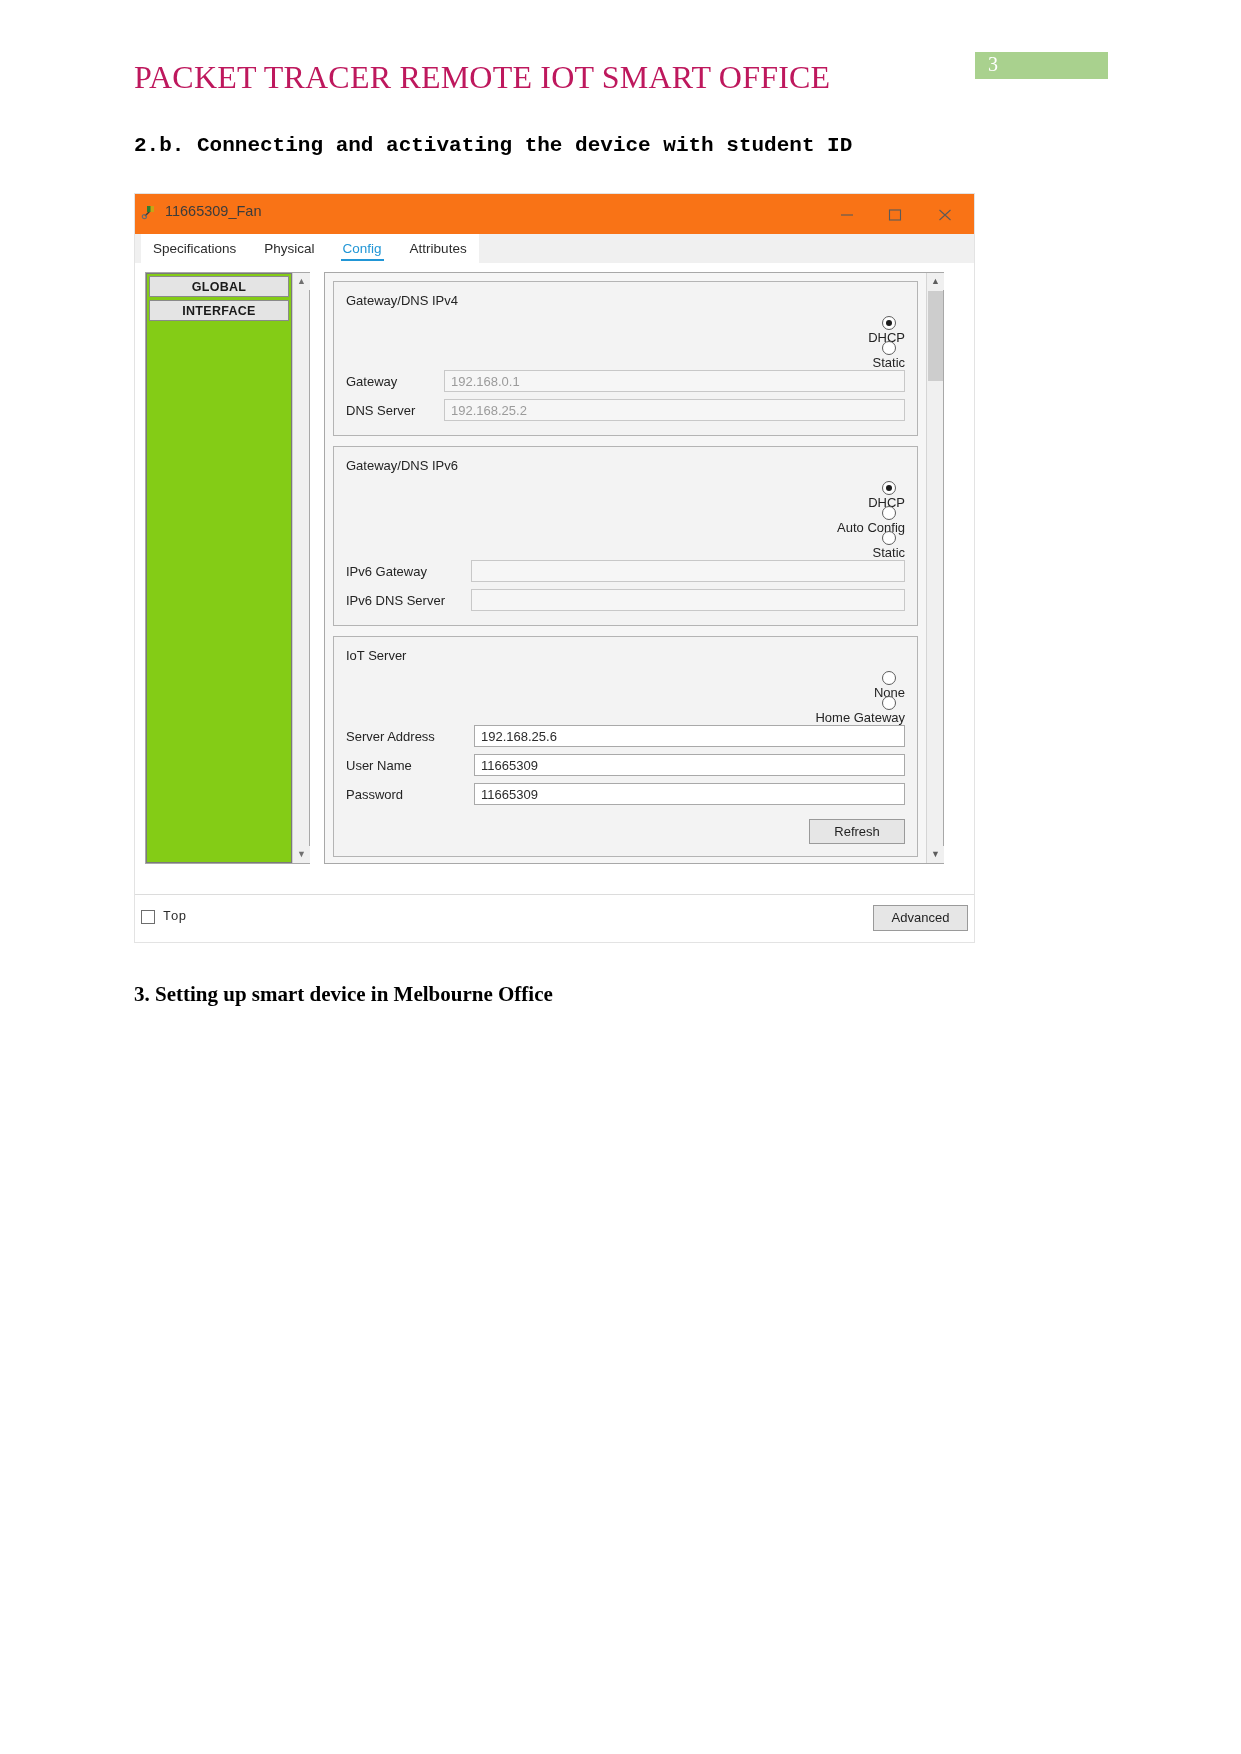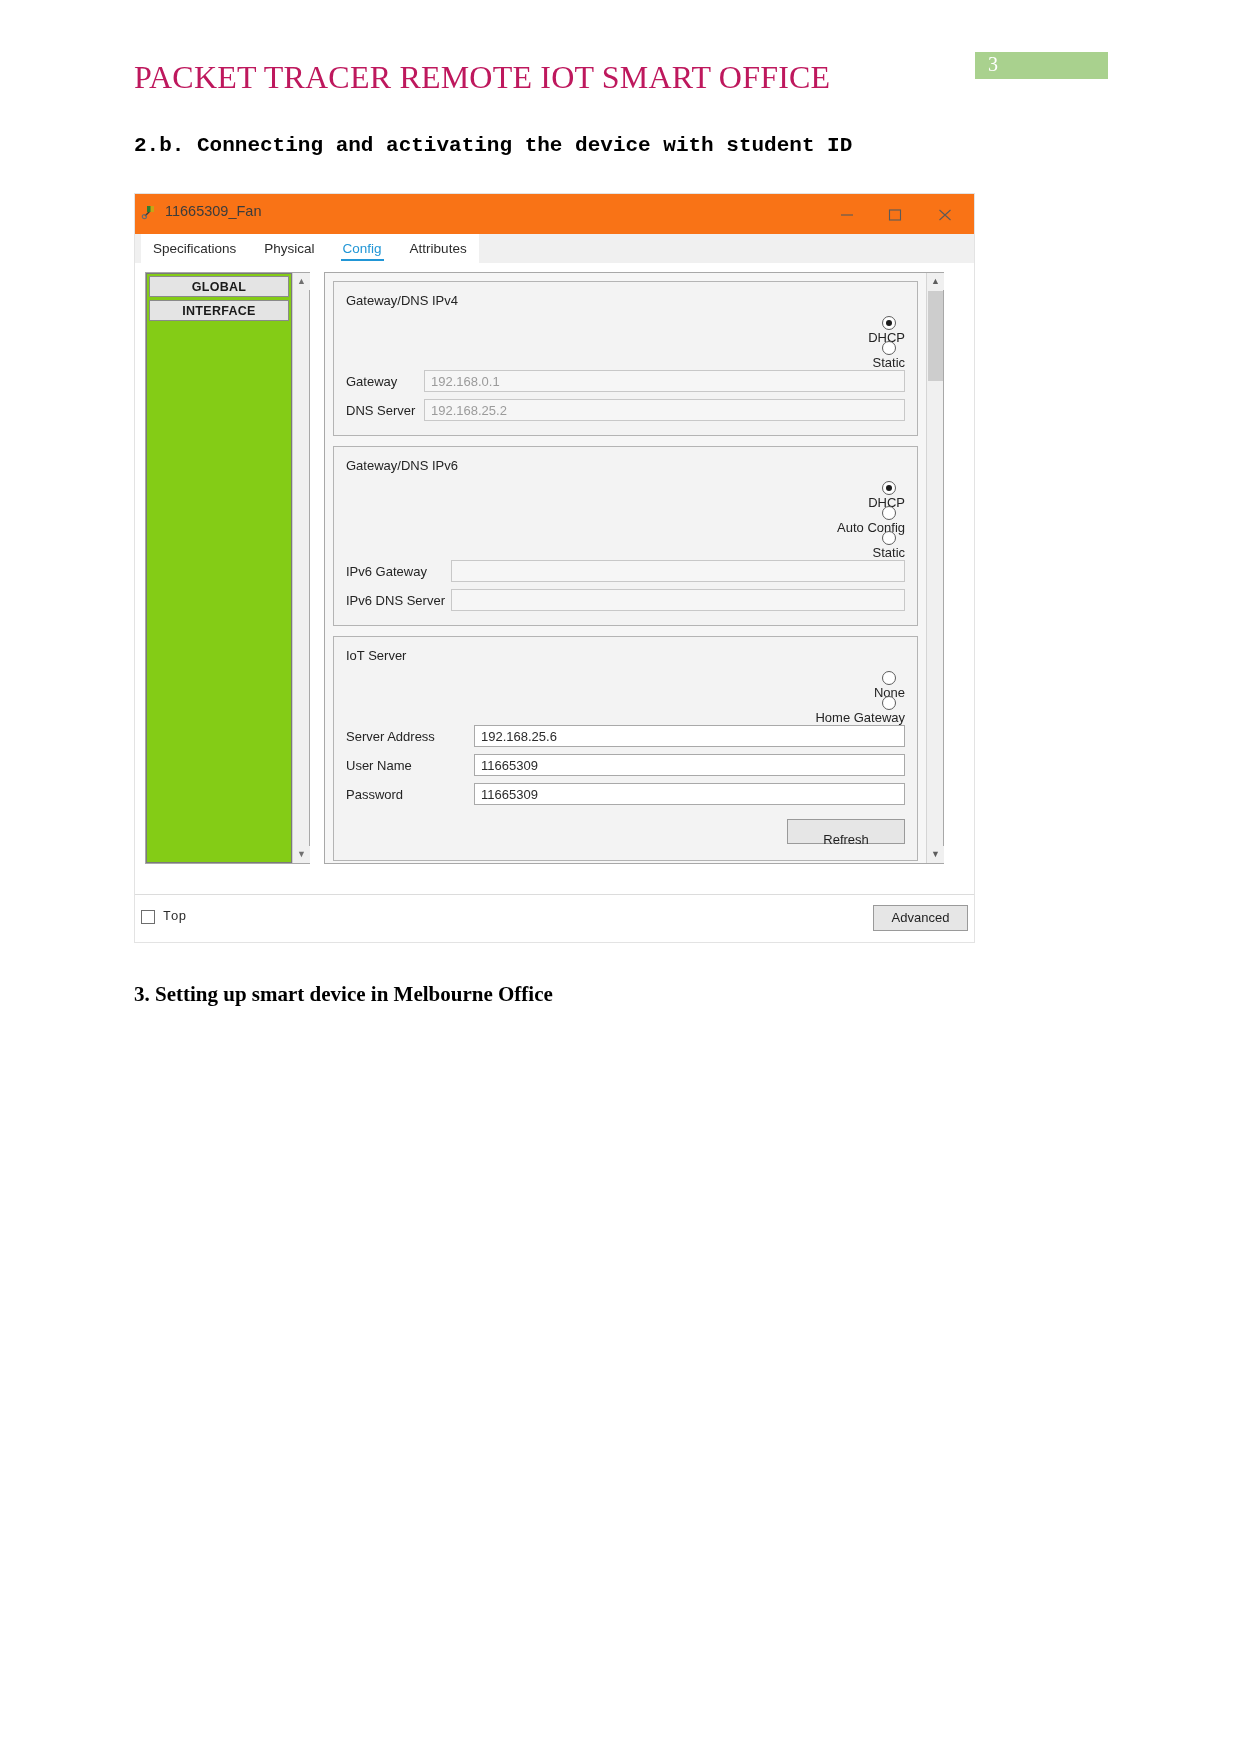--- a/index.html
+++ b/index.html
@@ -293,20 +293,21 @@
     background: #ffffff;
     font-size: 13px;
     color: #2a2a2a;
     padding: 0 6px;
     font-family: "Liberation Sans", sans-serif;
   }
   .field-input.disabled {
     background: #f6f6f6;
     border-color: #c8c8c8;
     color: #9b9b9b;
+    margin-left: 20px;
   }
 
   .btn {
     display: inline-block;
     height: 25px;
     line-height: 23px;
     padding: 0 18px;
     background: #e6e6e6;
     border: 1px solid #9a9a9a;
     font-size: 13px;
@@ -486,21 +487,21 @@
           <div class="field-row">
             <span class="field-label" style="width:128px">User Name</span>
             <span class="field-input" style="width:435px">11665309</span>
           </div>
           <div class="field-row">
             <span class="field-label" style="width:128px">Password</span>
             <span class="field-input" style="width:435px">11665309</span>
           </div>
 
           <div class="refresh-wrap">
-            <span class="btn" style="width:118px;padding:8px">Refresh</span>
+            <span class="btn" style="width:96px;padding:0">Refresh</span>
           </div>
         </div>
 
       </div>
       <div class="rscroll">
         <div class="arrow up">▲</div>
         <div class="thumb"></div>
         <div class="arrow down">▼</div>
       </div>
     </div>

